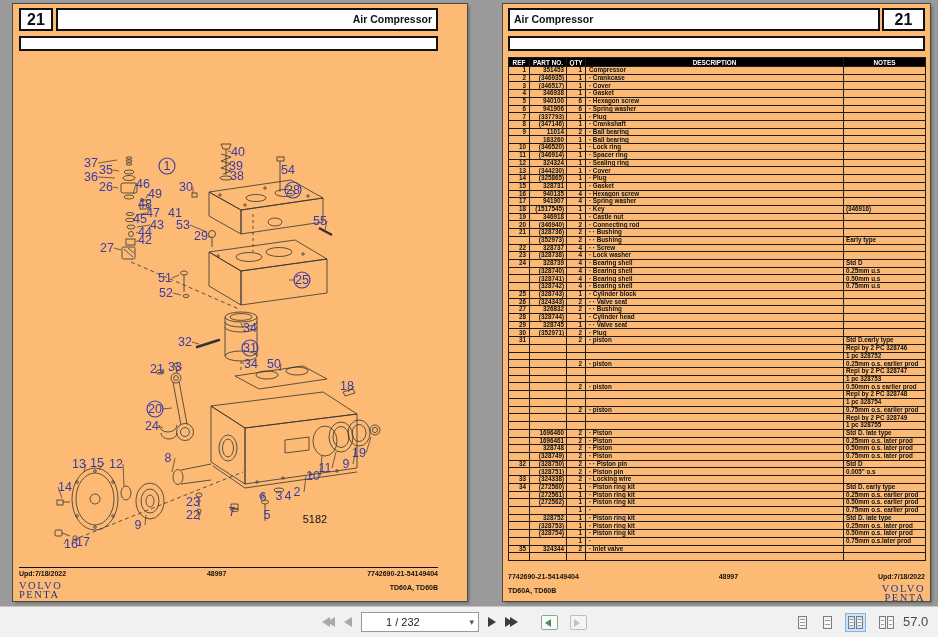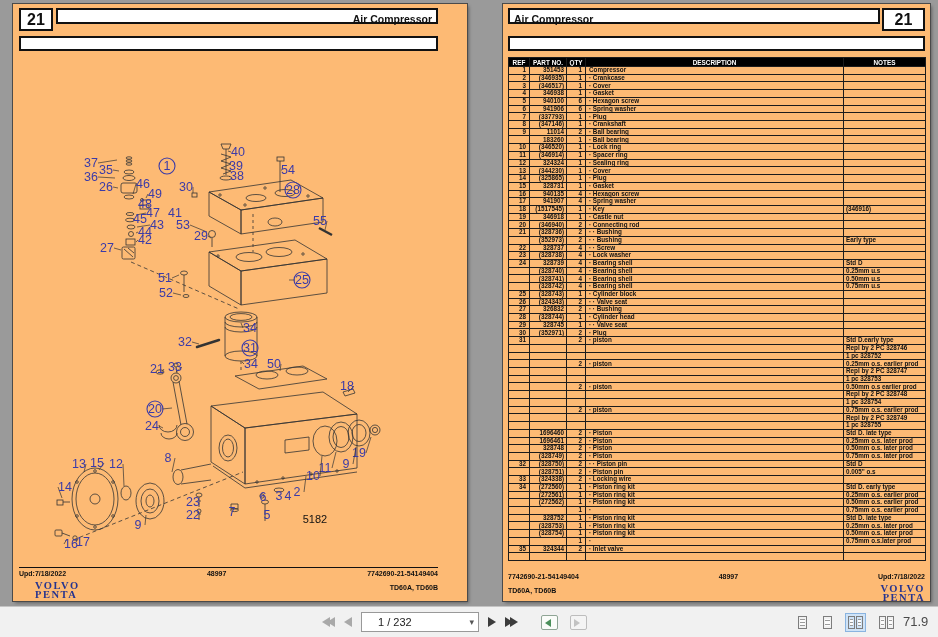--- a/index.html
+++ b/index.html
@@ -18,21 +18,21 @@
   .page-right{left:503px;width:427px}
 
   .numbox{
     position:absolute;top:4px;height:23px;border:2px solid #111;
     font-weight:bold;font-size:16px;display:flex;align-items:center;justify-content:center;
     box-sizing:border-box;color:#111;background:#fff;
   }
   .lp-numbox{left:6px;width:34px}
   .rp-numbox{right:5px;width:43px}
   .titlebar{
-    position:absolute;top:4px;height:16px;border:2px solid #111;box-sizing:border-box;
+    position:absolute;top:4px;height:23px;border:2px solid #111;box-sizing:border-box;
     font-weight:bold;font-size:10.5px;line-height:19px;color:#111;background:#fff;
   }
   .lp-titlebar{left:43px;right:29px;text-align:right;padding-right:4px}
   .rp-titlebar{left:5px;width:372px;text-align:left;padding-left:4px}
   .subbar{
     position:absolute;top:32px;height:15px;border:2px solid #111;box-sizing:border-box;background:#fff;
   }
   .lp-subbar{left:6px;right:29px}
   .rp-subbar{left:5px;right:5px}
 
@@ -65,43 +65,43 @@
 
   
   .footer-rule{position:absolute;left:0;right:0;top:0;border-top:1.2px solid #111}
   .lp-footer{position:absolute;left:6px;right:29px;top:563px;height:34px}
   .rp-footer{position:absolute;left:5px;right:5px;top:566px;height:34px}
   .footer-row{
     position:absolute;left:0;right:0;top:3px;display:flex;justify-content:space-between;
     font-size:7px;font-weight:bold;color:#111;
   }
   .brandlogo{
-    position:absolute;font-family:"Liberation Serif",serif;font-weight:bold;color:#26348f;
-    font-size:10.5px;line-height:8.5px;letter-spacing:1.5px;top:15px;margin-left:16px;
+    position:absolute;font-family:"Liberation Serif",serif;font-weight:normal;color:#26348f;
+    font-size:10.5px;line-height:8.5px;letter-spacing:1.5px;top:15px;
   }
   .lp-footer .brandlogo{left:0}
   .rp-footer .brandlogo{right:0;text-align:right}
   .models{position:absolute;top:17px;font-size:7px;font-weight:bold;color:#111}
   .lp-footer .models{right:0}
   .rp-footer .models{left:0}
 
   
   .toolbar{
     position:absolute;left:0;right:0;bottom:0;height:30px;background:#f1f1f1;
     border-top:1px solid #c4c4c4;
   }
   .nav{position:absolute;left:322px;top:0;height:30px;display:flex;align-items:center;gap:9px}
   .navbtn{display:flex;align-items:center;cursor:pointer}
   .tri{width:0;height:0;border-top:5.5px solid transparent;border-bottom:5.5px solid transparent}
   .tri-left{border-right:8px solid #a9a9a9}
   .tri-right{border-left:8px solid #3c3c3c}
   .dbl .tri+ .tri{margin-left:-3px}
   .pagebox{
     width:118px;height:20px;background:#fff;border:1px solid #999;box-sizing:border-box;
-    font-size:11px;color:#222;line-height:18px;padding-left:16px;position:relative;cursor:text;
+    font-size:11px;color:#222;line-height:18px;padding-left:24px;position:relative;cursor:text;
   }
   .pagebox .caret{position:absolute;right:4px;top:0;color:#555;font-size:9px;line-height:18px}
   .views{position:absolute;left:541px;top:8px;display:flex;gap:12px}
   .viewicon{width:15px;height:13px;border:1px solid #8fa595;border-radius:2px;position:relative;background:#fafcf9;cursor:pointer}
   .viewicon.disabled{border-color:#bdbdbd;background:#f4f4f4;cursor:default}
   .viewicon::after{
     content:"";position:absolute;left:3px;top:3px;width:0;height:0;
     border-top:4px solid transparent;border-bottom:4px solid transparent;border-right:6px solid #4a8f5a;
   }
   .viewicon.disabled::after{border-right-color:#c2c2c2;border-right:6px solid #c2c2c2;transform:scaleX(-1)}
@@ -922,14 +922,14 @@
     </div>
     <div class="layoutbtn active">
       <span class="pg half"></span>
       <span class="pg half"></span>
     </div>
     <div class="layoutbtn">
       <span class="pg half scroll"></span>
       <span class="pg half scroll"></span>
     </div>
   </div>
-  <div class="zoomtext">71.9</div>
+  <div class="zoomtext">57.0</div>
 </div>
 
 </body></html>

